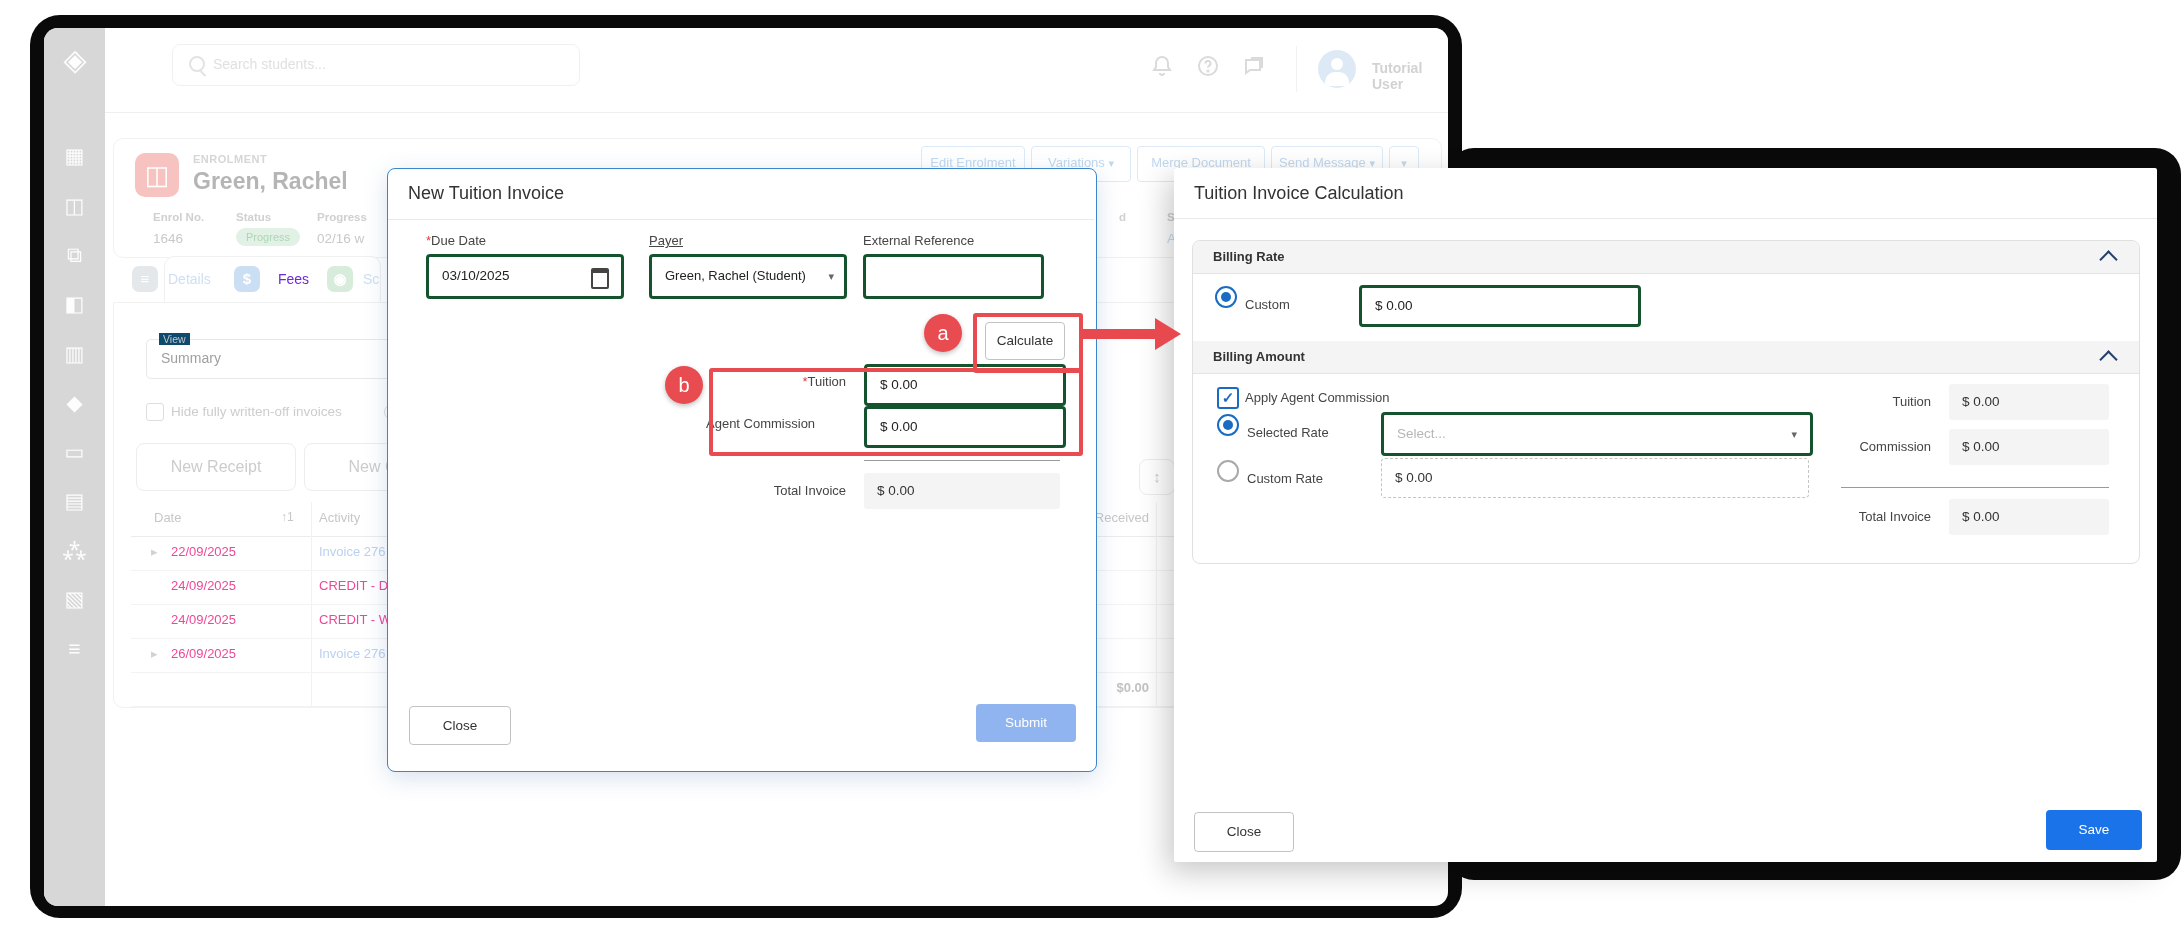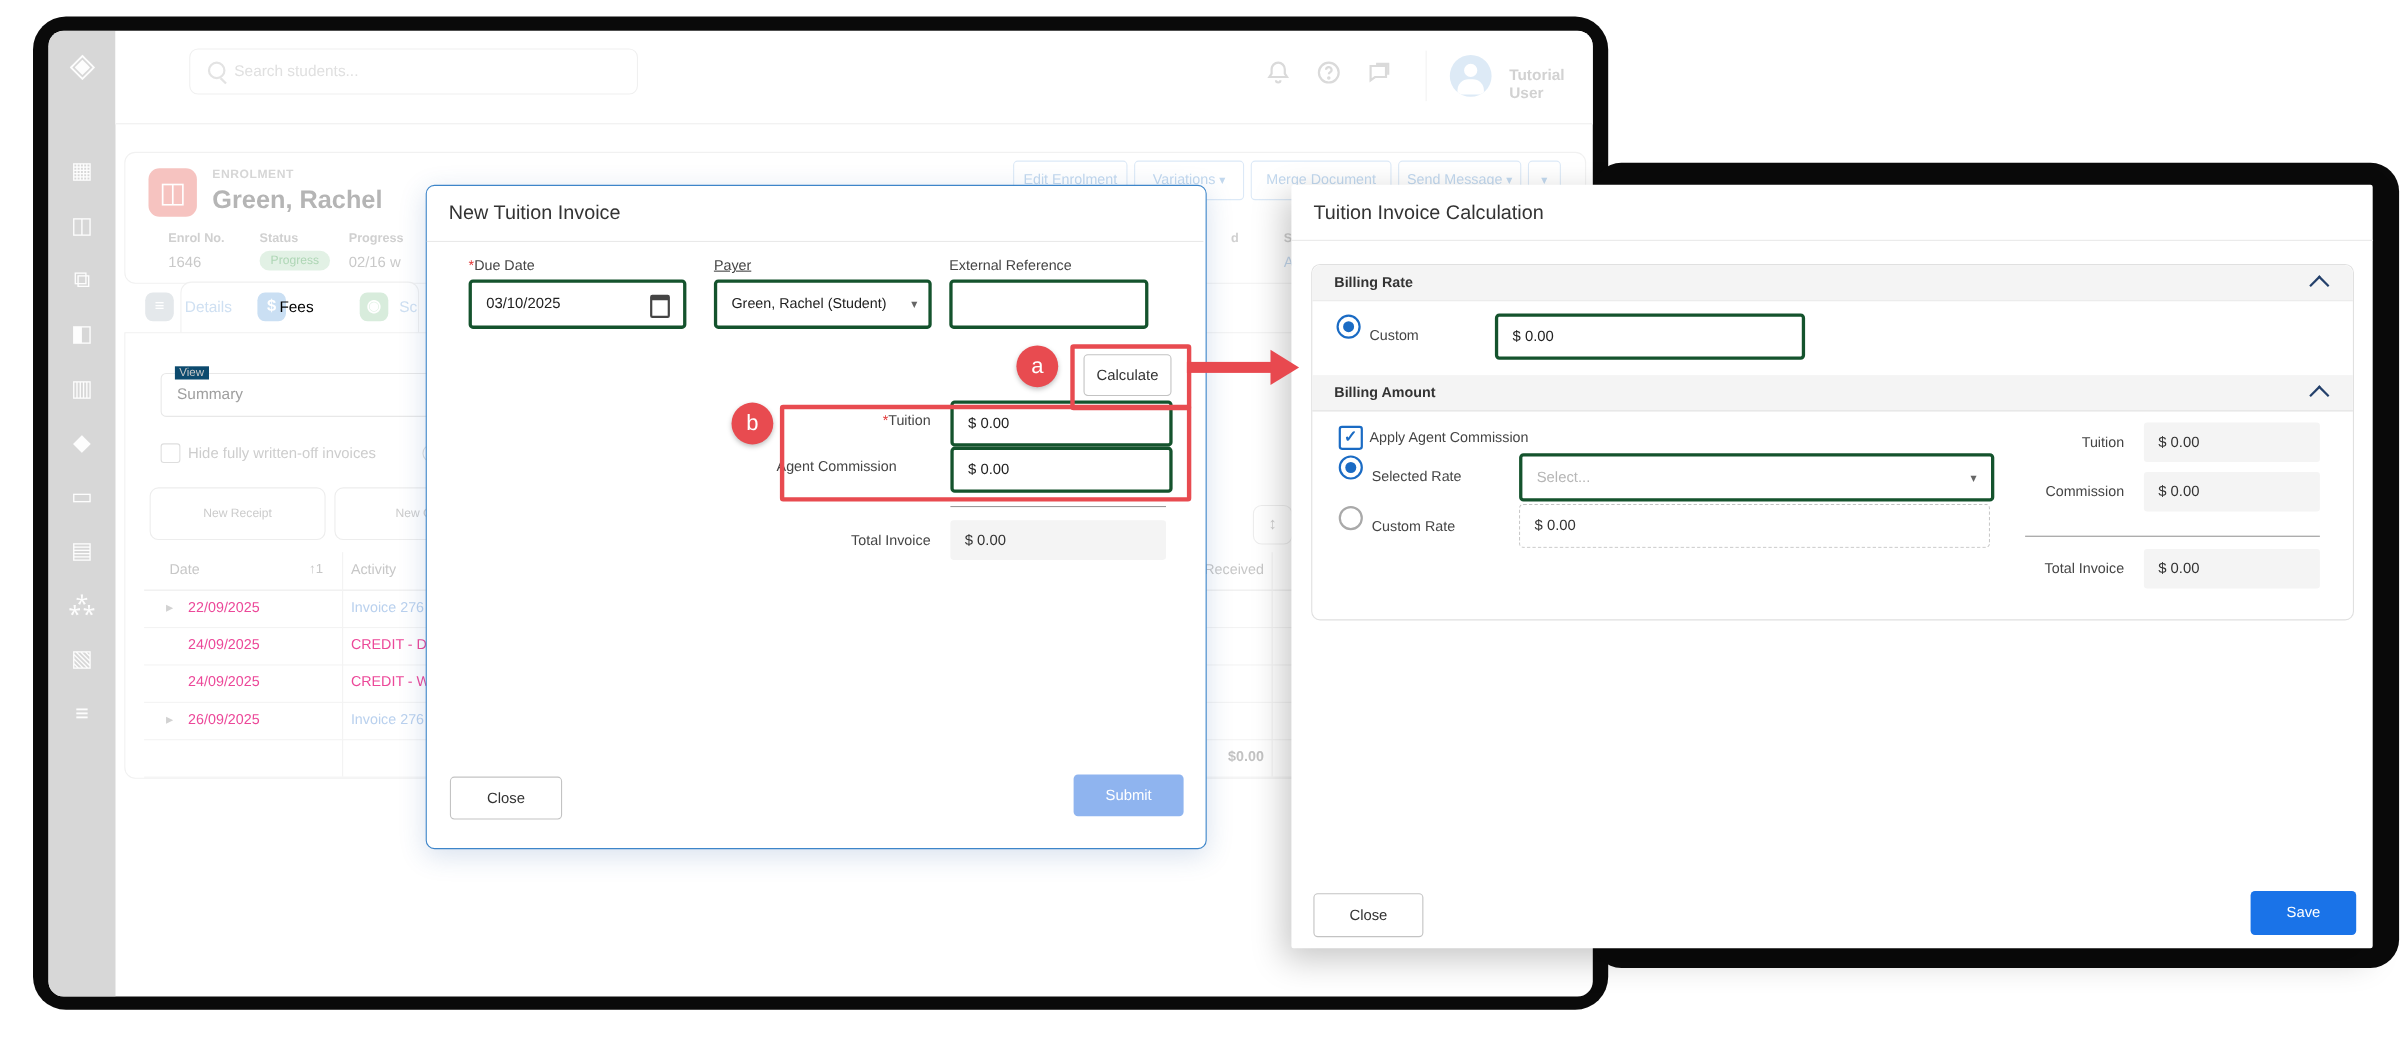--- a/index.html
+++ b/index.html
@@ -32,21 +32,21 @@
   .enrol-icon{width:44px;height:44px;border-radius:10px;background:#f6c3c0;color:#fff;font-size:26px;line-height:44px;text-align:center;}
   .act-btn{height:34px;border:1px solid #dce9f7;border-radius:4px;background:#fff;color:#c2d8ee;font-size:13px;line-height:32px;text-align:center;}
   .info-label{color:#d0d0d0;font-size:11.5px;font-weight:bold;}
   .info-value{color:#c9c9c9;font-size:13.5px;}
   .pill{background:#e2f1e5;color:#aed6b5;border-radius:11px;font-size:11px;padding:3px 10px;}
   .tab-ic{width:26px;height:26px;border-radius:7px;color:#fff;font-size:15px;line-height:26px;text-align:center;font-weight:bold;}
   .tab-label{font-size:14px;}
   .float-box{border:1px solid #e8e8e8;border-radius:5px;background:#fff;}
   .float-label{position:absolute;left:12px;top:-7px;background:#0c4a6e;padding:0 4px;color:#c7c7c7;font-size:10.5px;}
   .chk{width:16px;height:16px;border:1.5px solid #dedede;border-radius:3px;background:#fff;}
-  .fade-btn{border:1px solid #ededed;border-radius:8px;background:#fff;color:#cccccc;font-size:11px;text-align:center;}
+  .fade-btn{border:1px solid #ededed;border-radius:8px;background:#fff;color:#cccccc;font-size:16px;text-align:center;}
   .th{color:#c7c7c7;font-size:13px;}
   .td{color:#ec4899;font-size:13px;}
   .td-link{color:#bad1ee;font-size:13px;}
   .row-line{border-bottom:1px solid #f3f3f3;}
   
   .m-title{color:#333;font-size:18px;}
   .m-divider{height:1px;background:#e9e9e9;}
   .inp{border:3px solid #14532d;border-radius:4px;background:#fff;color:#222;font-size:13.5px;}
   .lbl{color:#454545;font-size:13px;}
   .req{color:#e23b3b;}
@@ -146,21 +146,21 @@
         <div class="abs" style="left:1053px;top:92px;color:#c7dbf0;font-size:13.5px;">AP10</div>
       </div>
 
       <div class="abs" style="left:120px;top:228px;width:215px;height:46px;background:#fff;border:1px solid #f0f0f0;border-radius:10px 10px 0 0;"></div>
       <div class="abs" style="left:88px;top:238px;">
         <div class="abs tab-ic" style="left:0;top:0;background:#e4e8eb;">≡</div>
         <div class="abs tab-label" style="left:36px;top:5px;color:#cfe0f2;">Details</div>
       </div>
       <div class="abs" style="left:190px;top:238px;">
         <div class="abs tab-ic" style="left:0;top:0;background:#cadff3;">$</div>
-        <div class="abs tab-label" style="left:20px;top:5px;color:#000000;">Fees</div>
+        <div class="abs tab-label" style="left:44px;top:5px;color:#6d28d9;">Fees</div>
       </div>
       <div class="abs" style="left:283px;top:238px;">
         <div class="abs tab-ic" style="left:0;top:0;background:#d8ecdc;">◉</div>
         <div class="abs tab-label" style="left:36px;top:5px;color:#cfe0f2;">Sc</div>
       </div>
 
       <div class="abs card" style="left:69px;top:274px;width:1327px;height:404px;border-radius:0 10px 10px 10px;">
         <div class="abs float-box" style="left:32px;top:36px;width:280px;height:38px;">
           <div class="float-label">View</div>
           <div class="abs" style="left:14px;top:10px;color:#9f9f9f;font-size:14px;">Summary</div>

